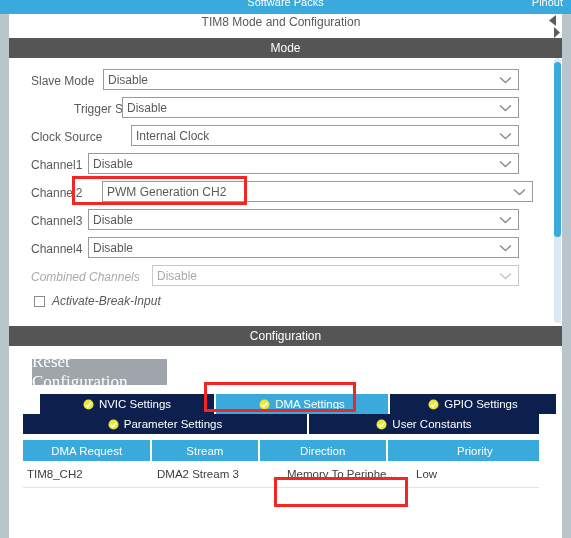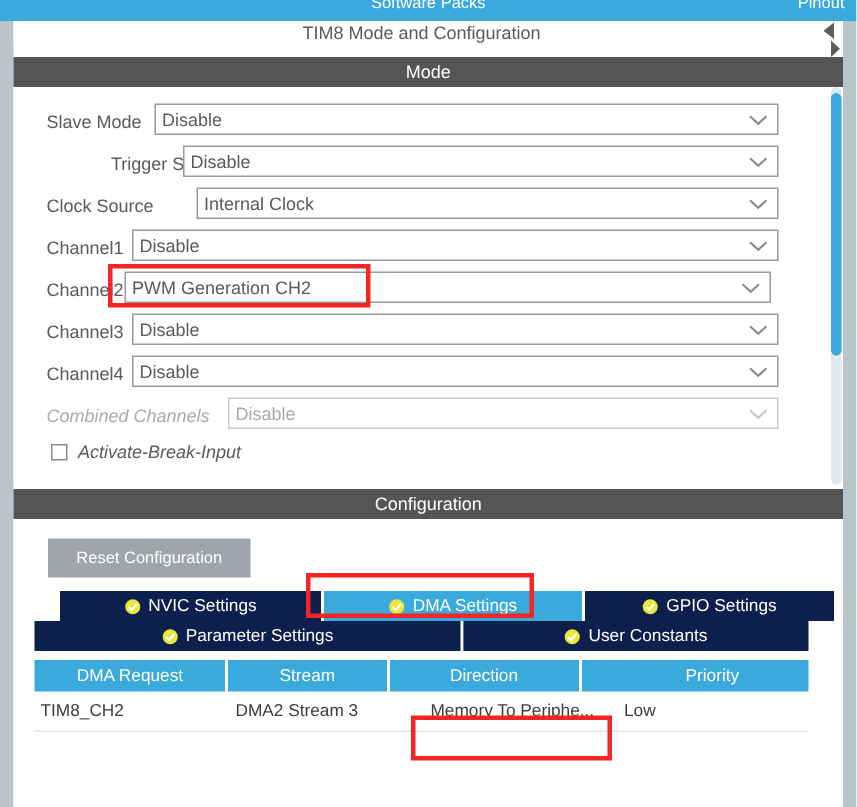--- a/index.html
+++ b/index.html
@@ -63,22 +63,22 @@
   
   .cb-row{position:absolute;left:34px;top:294px;display:flex;align-items:center;gap:7px;font-style:italic;}
   .cb-box{width:11px;height:11px;border:1px solid #8c8c8c;background:#fff;box-sizing:border-box;}
   .cb-label{font-size:12px;color:#5a5a5a;}
 
   
   .config-body{position:absolute;left:9px;top:346px;width:544px;height:192px;background:#ffffff;}
 
   .reset-btn{
     position:absolute;left:23px;top:13px;width:135px;height:26px;
-    background:#a0a5ab;color:#ffffff;font-size:11px;
-    display:flex;align-items:center;justify-content:center;border:none;
+    background:#a0a5ab;color:#ffffff;font-size:17px;
+    display:flex;align-items:center;justify-content:center;border:none;font-family:Liberation Serif, serif;
   }
 
   
   .tab-row{position:absolute;height:20px;display:flex;}
   #tabrow1{left:14px;top:48px;width:564px;padding-left:17px;}
   #tabrow2{left:14px;top:68px;width:516px;}
   .tab{
     background:#0c1f4d;color:#ffffff;font-size:11.5px;
     display:flex;align-items:center;justify-content:center;gap:5px;
     border-right:2px solid #ffffff;box-sizing:border-box;height:20px;
@@ -183,21 +183,21 @@
       <span class="chev">
         <svg width="13" height="8" viewBox="0 0 13 8">
             <path d="M1 1.5 L6.5 6.5 L12 1.5" stroke="#8b8b8b" stroke-width="1.4" fill="none"></path>
           </svg>
       </span>
     </div>
 
     <div class="field-row" style="top:124px;text-align:right;">
       <span class="field-label">Channel2</span>
     </div>
-    <div class="combo" style="left:74px;top:123px;width:431px;">
+    <div class="combo" style="left:93px;top:123px;width:431px;">
       <span class="cval">PWM Generation CH2</span>
       <span class="chev">
         <svg width="13" height="8" viewBox="0 0 13 8">
             <path d="M1 1.5 L6.5 6.5 L12 1.5" stroke="#8b8b8b" stroke-width="1.4" fill="none"></path>
           </svg>
       </span>
     </div>
 
     <div class="field-row" style="top:152px;">
       <span class="field-label">Channel3</span>

